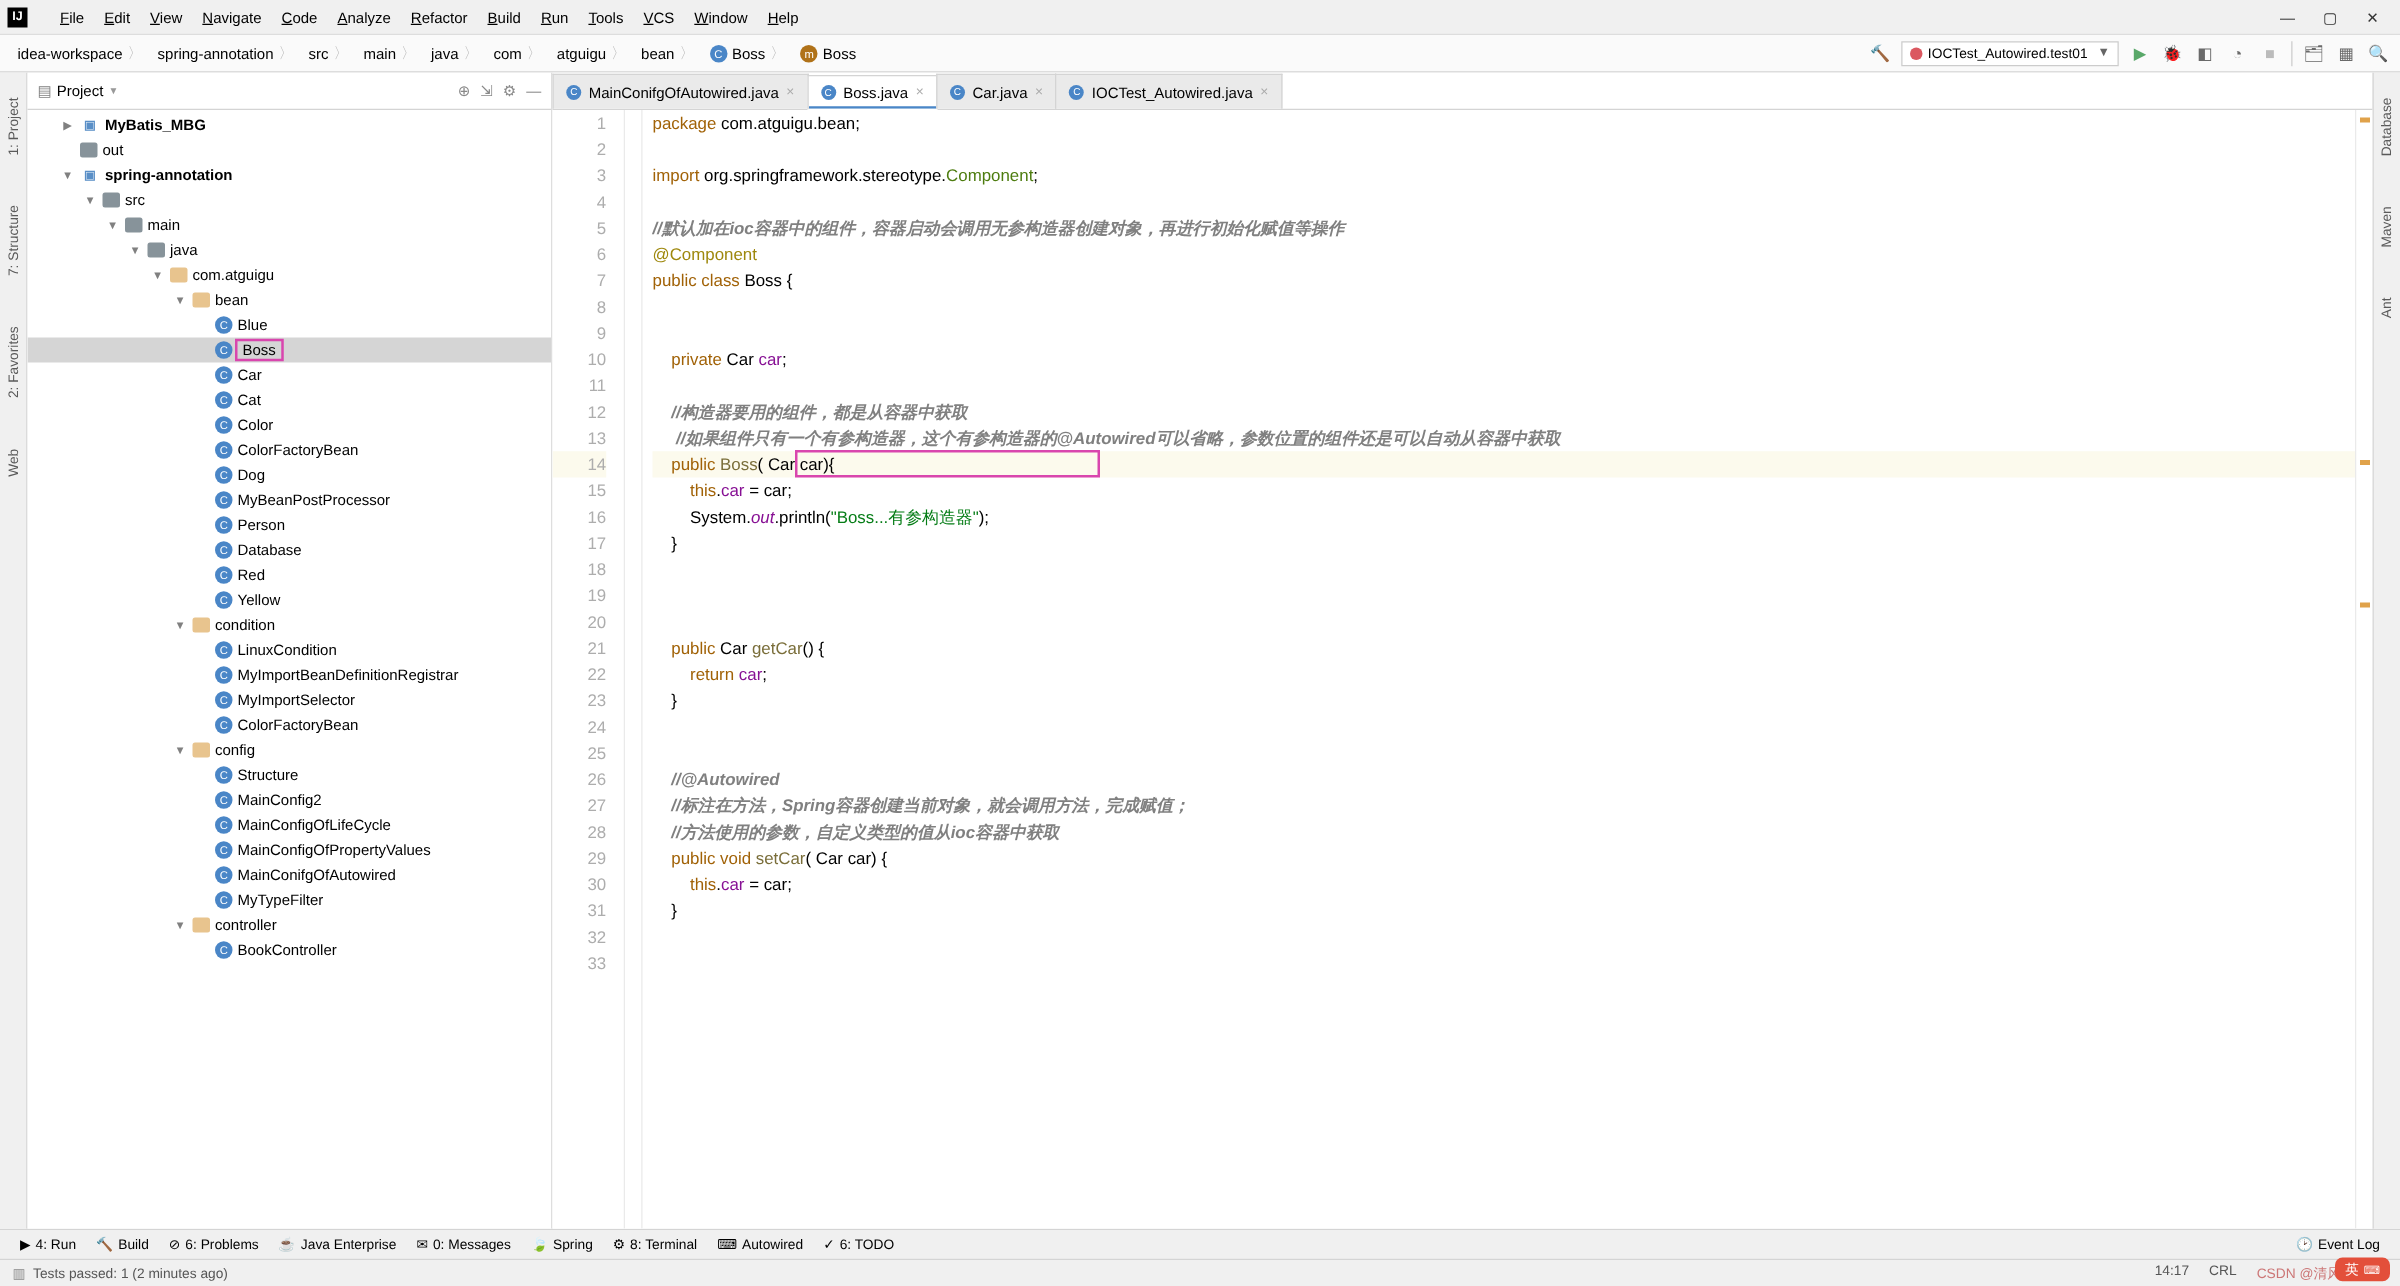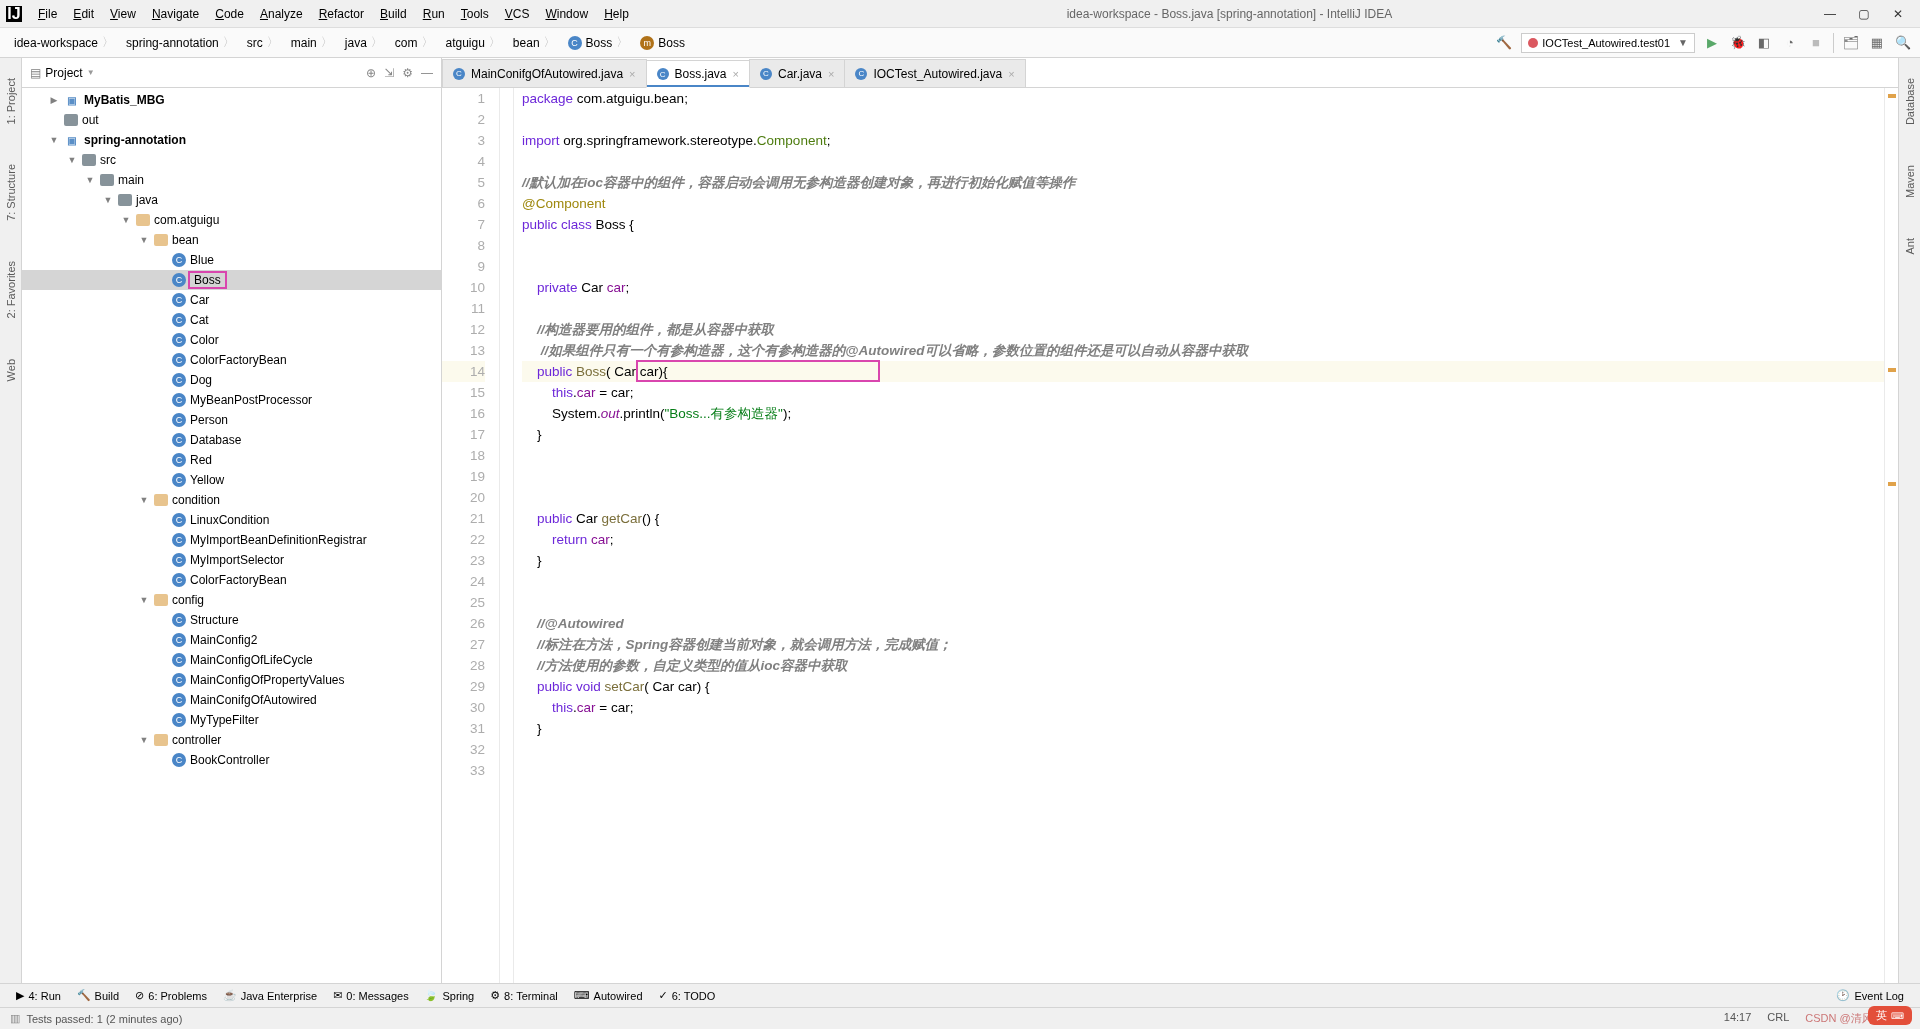--- a/index.html
+++ b/index.html
@@ -1,18 +1,18 @@
 <!DOCTYPE html>
 <html><head>
 <meta charset="utf-8">
 <style>
 * { margin: 0; padding: 0; box-sizing: border-box; font-family: "Segoe UI", Arial, sans-serif; }
 body { background: #fff; font-size: 12px; color: #000; width: 1920px; height: 1029px; overflow: hidden; display: flex; flex-direction: column; }
 .menubar { height: 28px; background: #f0f0f0; display: flex; align-items: center; padding: 0 6px; gap: 2px; border-bottom: 1px solid #ddd; }
-.app-icon { width: 16px; height: 16px; background: #000; margin-right: 6px; display: flex; align-items: center; justify-content: center; color: #fff; font-size: 16px; font-weight: bold; }
+.app-icon { width: 16px; height: 16px; background: #000; margin-right: 16px; display: flex; align-items: center; justify-content: center; color: #fff; font-size: 10px; font-weight: bold; }
 .menu-item { padding: 4px 8px; cursor: default; }
 .menu-item u { text-decoration: underline; }
 .title-text { flex: 1; text-align: center; color: #666; }
 .win-controls { display: flex; gap: 18px; margin-left: auto; padding-right: 8px; }
 .win-btn { width: 16px; text-align: center; color: #333; font-size: 12px; cursor: default; }
 .breadcrumb-bar { height: 30px; background: #fafafa; border-bottom: 1px solid #d4d4d4; display: flex; align-items: center; padding: 0 8px; }
 .crumb { display: flex; align-items: center; padding: 0 6px; position: relative; }
 .crumb::after { content: "〉"; color: #bbb; margin-left: 4px; }
 .crumb:last-child::after { content: ""; }
 .crumb-icon { width: 14px; height: 14px; border-radius: 50%; margin-right: 4px; display: inline-flex; align-items: center; justify-content: center; font-size: 9px; color: #fff; }
@@ -51,21 +51,21 @@
 .tab.active { background: #fff; border-bottom: 1px solid #fff; margin-bottom: -1px; }
 .tab.active.underline { box-shadow: inset 0 -2px 0 #4a86c7; }
 .tab-icon { width: 12px; height: 12px; border-radius: 50%; background: #4a86c7; color: #fff; font-size: 8px; display: flex; align-items: center; justify-content: center; }
 .tab-close { color: #aaa; font-size: 11px; }
 .code-area { flex: 1; display: flex; overflow: hidden; font-family: "Consolas", "Courier New", monospace; font-size: 13.5px; }
 .gutter { width: 58px; background: #fff; border-right: 1px solid #eaeaea; text-align: right; color: #adadad; padding: 0 14px 0 0; line-height: 21px; white-space: pre; position: relative; }
 .gutter .cur-line { background: #fcfaed; color: #adadad; }
 .fold-bar { width: 14px; border-right: 1px solid #eaeaea; background: #fff; }
 .code { flex: 1; padding: 0 0 0 8px; line-height: 21px; white-space: pre; position: relative; }
 .code .cur-line { background: #fcfaed; display: inline-block; width: 100%; }
-.kw { color: #6d28d9; font-weight: normal; }
+.kw { color: #a16207; font-weight: normal; }
 .str { color: #067d17; }
 .cmt-cn { color: #808080; font-style: italic; font-weight: bold; }
 .ann { color: #9e880d; }
 .field { color: #871094; }
 .static { color: #871094; font-style: italic; }
 .method { color: #7a6e3a; }
 .param { color: #000; }
 .type { color: #4d7c0f; }
 .hl-rect { border: 2px solid #d946ae; position: absolute; pointer-events: none; }
 .marker-bar { width: 14px; background: #fff; border-left: 1px solid #eaeaea; position: relative; }
@@ -90,21 +90,20 @@
       <div class="menu-item"><u>C</u>ode</div>
       <div class="menu-item"><u>A</u>nalyze</div>
       <div class="menu-item"><u>R</u>efactor</div>
       <div class="menu-item"><u>B</u>uild</div>
       <div class="menu-item"><u>R</u>un</div>
       <div class="menu-item"><u>T</u>ools</div>
       <div class="menu-item"><u>V</u>CS</div>
       <div class="menu-item"><u>W</u>indow</div>
       <div class="menu-item"><u>H</u>elp</div>
     </div>
-  <div class="title-text">idea-workspace - Boss.java [spring-annotation] - IntelliJ IDEA</div>
   <div class="win-controls">
     <div class="win-btn">—</div>
     <div class="win-btn">▢</div>
     <div class="win-btn">✕</div>
   </div>
 </div>
 
 <div class="breadcrumb-bar">
   <div id="crumbs" style="display:flex;align-items:center;">
       <div class="crumb">

